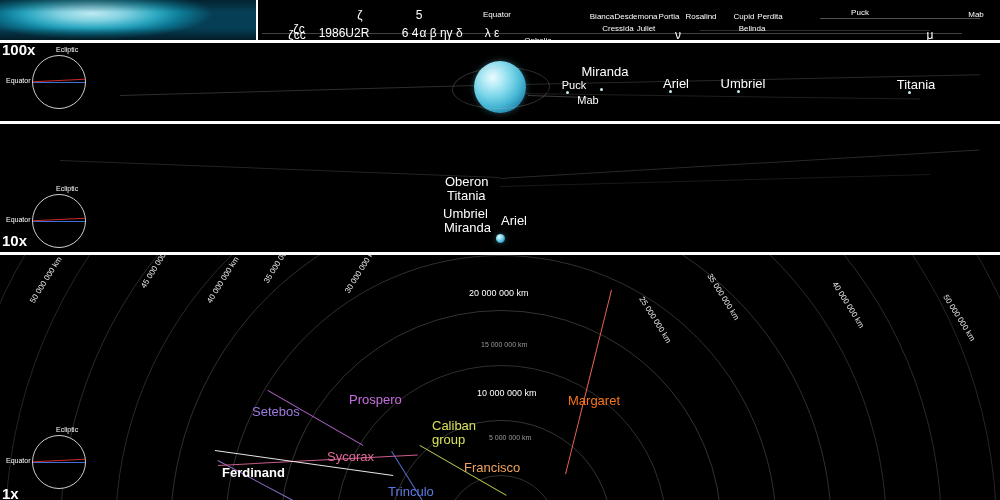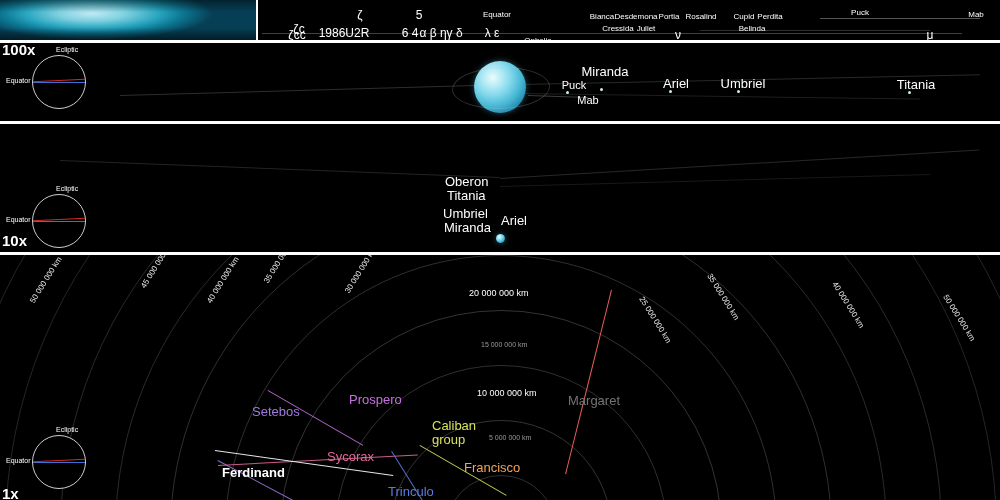--- a/index.html
+++ b/index.html
@@ -207,21 +207,21 @@
       </div>
     <div id="distlabels1x">
         <div class="distlbl" style="left: 469px; top: 33px;">20 000 000 km</div>
         <div class="distlbl" style="left: 477px; top: 133px;">10 000 000 km</div>
         <div class="distlbl dim" style="left: 481px; top: 86px;">15 000 000 km</div>
         <div class="distlbl dim" style="left: 489px; top: 179px;">5 000 000 km</div>
       </div>
     <div id="objects1x">
         <div class="grp" style="left: 252px; top: 150px; color: rgb(160, 122, 224); white-space: pre;">Setebos</div>
         <div class="grp" style="left: 349px; top: 138px; color: rgb(200, 111, 224); white-space: pre;">Prospero</div>
-        <div class="grp" style="left: 568px; top: 139px; color: #737373; white-space: pre;">Margaret</div>
+        <div class="grp" style="left: 568px; top: 139px; color: #f97316; white-space: pre;">Margaret</div>
         <div class="grp" style="left: 327px; top: 195px; color: rgb(224, 103, 154); white-space: pre;">Sycorax</div>
         <div class="grp" style="left: 432px; top: 164px; color: rgb(216, 224, 90); white-space: pre;">Caliban
 group</div>
         <div class="grp" style="left: 464px; top: 206px; color: rgb(243, 163, 92); white-space: pre;">Francisco</div>
         <div class="grp" style="left: 222px; top: 211px; color: rgb(255, 255, 255); white-space: pre; font-weight: bold;">Ferdinand</div>
         <div class="grp" style="left: 388px; top: 230px; color: rgb(91, 123, 224); white-space: pre;">Trinculo</div>
       </div>
 
     <div class="scale-lbl" style="left:2px;top:230px">1x</div>
   </div>

